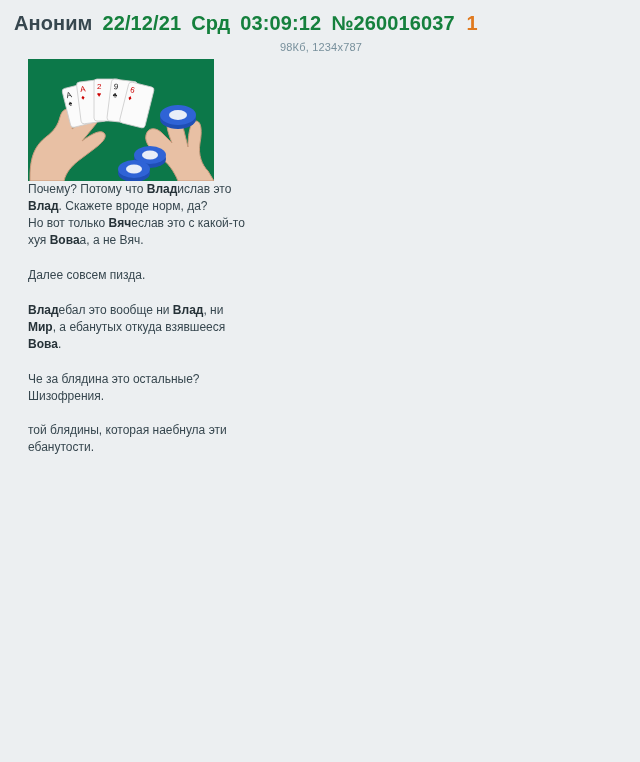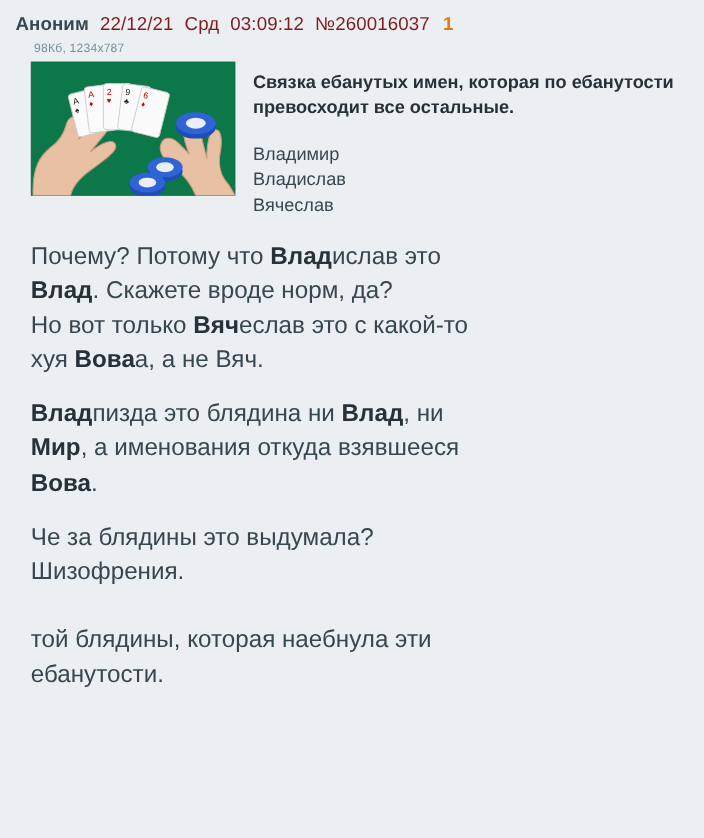--- a/index.html
+++ b/index.html
@@ -19,44 +19,45 @@
     height: 762px;
     box-sizing: border-box;
     background: #eceff1;
     position: relative;
   }
   .post-header {
     display: flex;
     align-items: center;
     gap: 10px;
     padding: 12px 14px 4px 14px;
-    font-size: 17px;
+    font-size: 20px;
     color: #37474f;
     font-weight: bold;
     letter-spacing: 0.1px;
   }
   .post-header .name {
     color: #37474f;
   }
   .post-header .date,
   .post-header .time,
   .post-header .num {
-    color: #7f1d1d;
-    font-weight: normal;
+    color: #15803d;
+    font-weight: bold;
   }
   .post-header .replies {
     color: #e07a1f;
     font-weight: bold;
     margin-left: 2px;
   }
   .file-info {
-    padding: 2px 14px 2px 31px;
+    padding: 2px 14px 2px 16px;
     font-size: 11px;
     color: #78909c;
     letter-spacing: 0.2px;
+    text-align: center;
   }
   .body-wrap {
     display: flex;
     align-items: flex-start;
     padding: 2px 18px 0 28px;
   }
   .thumb {
     width: 186px;
     height: 122px;
     flex: 0 0 186px;
@@ -82,21 +83,21 @@
   }
   .text p.tight {
     margin-bottom: 18px;
   }
   .text b {
     font-weight: bold;
     color: #263238;
   }
   .lower {
     padding: 0 18px 0 28px;
-    font-size: 22px;
+    font-size: 12px;
     line-height: 1.42;
     color: #37474f;
   }
   .lower p {
     margin: 0 0 18px 0;
   }
   .lower b {
     font-weight: bold;
     color: #263238;
   }
@@ -162,49 +163,40 @@
         <ellipse cx="150" cy="56" rx="9" ry="5" fill="#e9eef8"></ellipse>
         <ellipse cx="122" cy="100" rx="16" ry="9" fill="#1f4fb5"></ellipse>
         <ellipse cx="122" cy="96" rx="16" ry="9" fill="#2f63d6"></ellipse>
         <ellipse cx="122" cy="96" rx="8" ry="4.5" fill="#e9eef8"></ellipse>
         <ellipse cx="106" cy="114" rx="16" ry="9" fill="#1f4fb5"></ellipse>
         <ellipse cx="106" cy="110" rx="16" ry="9" fill="#2f63d6"></ellipse>
         <ellipse cx="106" cy="110" rx="8" ry="4.5" fill="#e9eef8"></ellipse>
       </svg>
     </div>
 
-    <div class="text">
-      <p class="tight">
-        <b>Связка ебанутых имен, которая по ебанутости превосходит все остальные.</b>
-      </p>
-      <p>
-        <span class="names-line">Владимир</span>
-        <span class="names-line">Владислав</span>
-        <span class="names-line">Вячеслав</span>
-      </p>
-    </div>
   </div>
 
   <div class="lower">
     <p>
       <span>Почему? Потому что </span><b>Влад</b><span>ислав</span><span> это</span><br>
       <b>Влад</b><span>. Скажете вроде норм, да?</span><br>
       <span>Но вот только </span><b>Вяч</b><span>еслав</span><span> это с какой-то</span><br>
       <span>хуя </span><b>Вова</b><span>а, а не Вяч.</span>
     </p>
 
+    <p>Далее совсем пизда.</p>
 
     <p>
-      <b>Влад</b><span>пизда</span><span> это блядина ни </span><b>Влад</b><span>, ни</span><br>
-      <b>Мир</b><span>, а именования откуда взявшееся</span><br>
+      <b>Влад</b><span>ебал</span><span> это вообще ни </span><b>Влад</b><span>, ни</span><br>
+      <b>Мир</b><span>, а ебанутых откуда взявшееся</span><br>
       <b>Вова</b><span>.</span>
     </p>
 
     <p>
-      <span>Че за блядины это выдумала?</span><br>
+      <span>Че за блядина это остальные?</span><br>
       <span>Шизофрения.</span><br>
       <br>
       <span>той блядины, которая наебнула эти</span><br>
       <span>ебанутости.</span>
     </p>
   </div>
 
 </div>
 
 </body></html>

